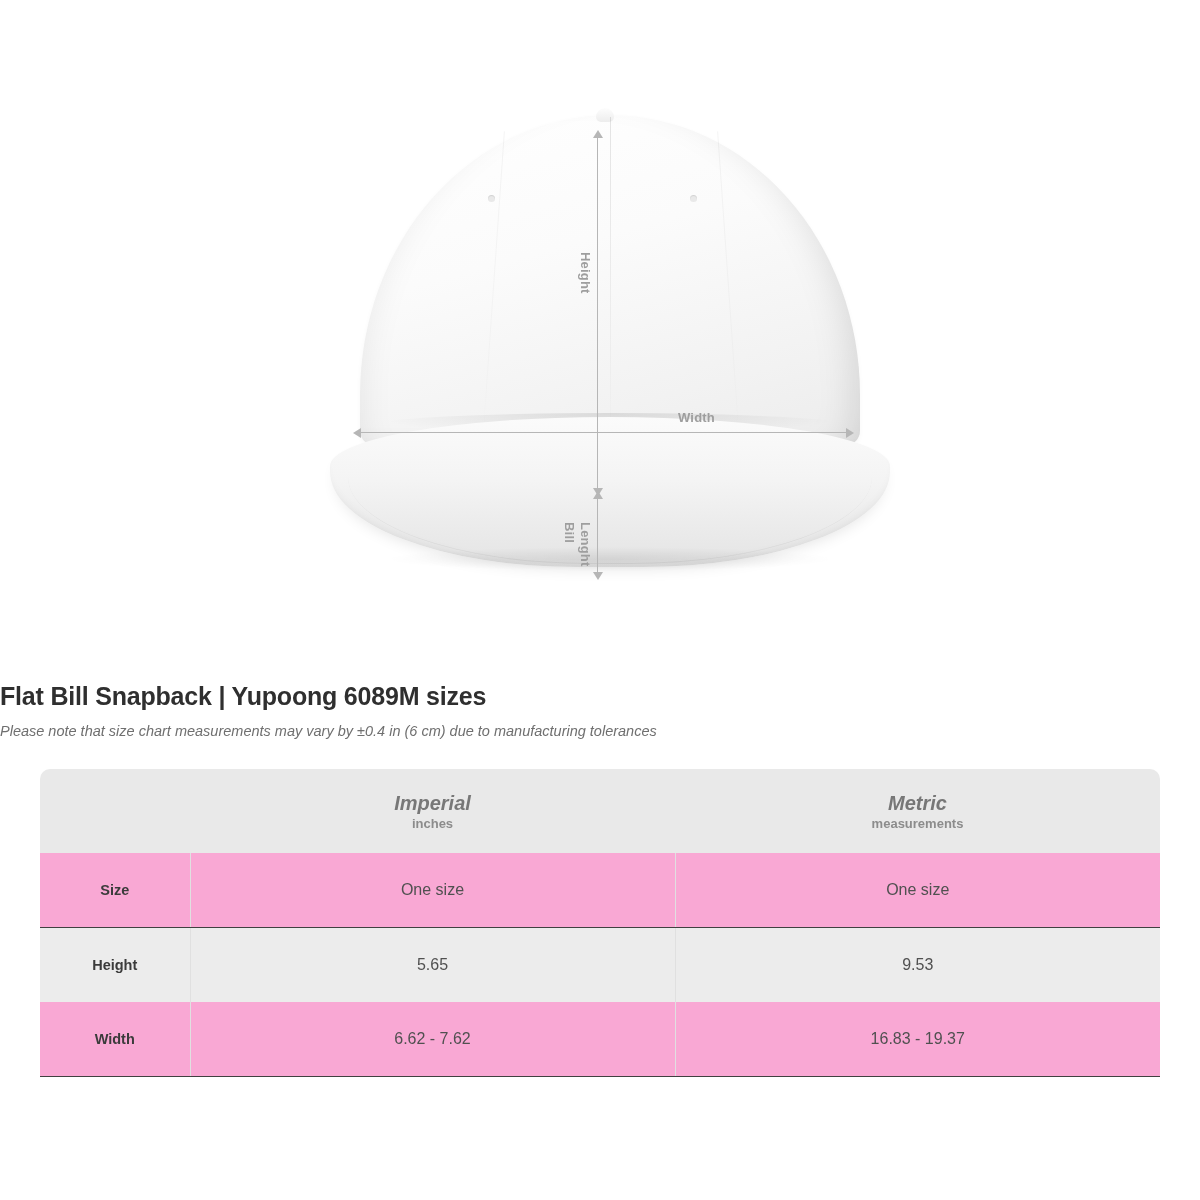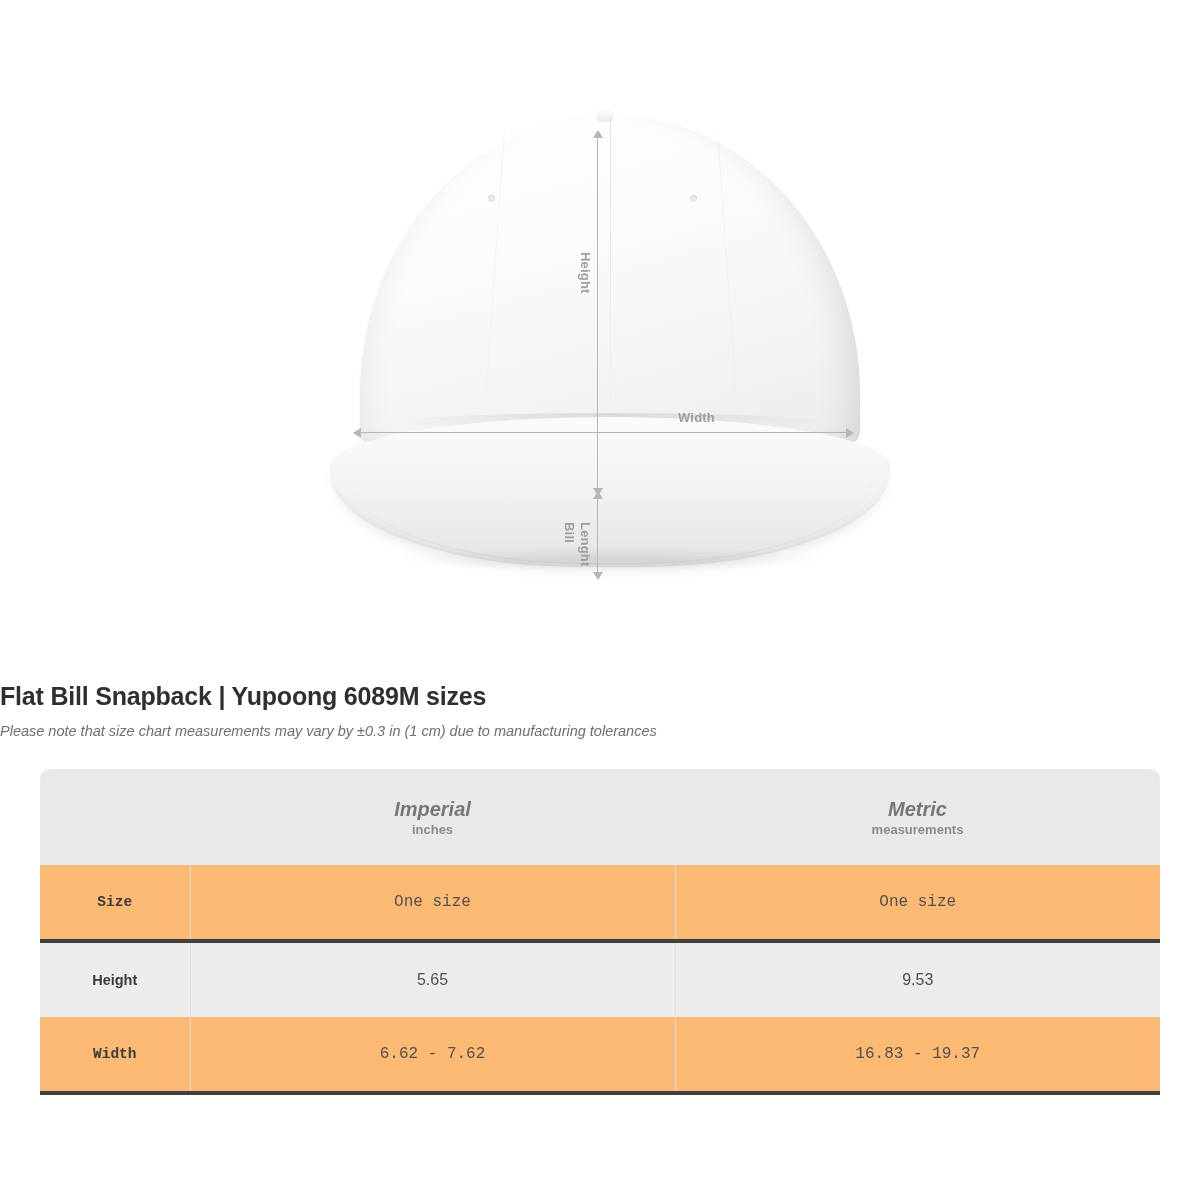--- a/index.html
+++ b/index.html
@@ -205,21 +205,21 @@
     width: 1120px;
     border-collapse: collapse;
     table-layout: fixed;
   }
   table.size-table th,
   table.size-table td {
     border: none;
   }
   .hdr-row th {
     background: #e9e9e9;
-    height: 96px;
+    height: 84px;
     vertical-align: middle;
     text-align: center;
     padding: 0;
   }
   .hdr-row th:first-child {
     border-top-left-radius: 10px;
     border-bottom-left-radius: 0;
   }
   .hdr-row th:last-child {
     border-top-right-radius: 10px;
@@ -250,23 +250,22 @@
     font-size: 14.5px;
   }
   .body-row.alt td {
     background: #ececec;
   }
   .body-row td.col-imperial,
   .body-row td.col-metric {
     border-left: 1px solid #e0e0e0;
   }
   .body-row:not(.alt) td {
-    background: #fdba74;
-    border-bottom: 4px solid #404040;
-    font-family: Liberation Mono, monospace;
+    background: #f9a8d4;
+    border-bottom: 1px solid #404040;
   }
   .body-row.alt td.first {
     border-top-left-radius: 0;
   }
   .col-size { width: 150px; }
   .col-imp  { width: 485px; }
   .col-met  { width: 485px; }
 </style>
 </head>
 <body>
@@ -299,21 +298,21 @@
 
   <div class="measure-line v-line" style="left:597px; top:498px; height:78px;"></div>
   <div class="arrow arrow-up" style="left:593px; top:491px;"></div>
   <div class="arrow arrow-down" style="left:593px; top:572px;"></div>
   <div class="measure-label vertical" style="left:562px; top:522px;">Bill</div>
   <div class="measure-label vertical" style="left:578px; top:522px;">Lenght</div>
 </div>
 
 <div id="title-block">
   <h1 id="chart-title">Flat Bill Snapback | Yupoong 6089M sizes</h1>
-  <p id="chart-note">Please note that size chart measurements may vary by ±0.3 in (1 cm) due to manufacturing tolerances</p>
+  <p id="chart-note">Please note that size chart measurements may vary by ±0.4 in (6 cm) due to manufacturing tolerances</p>
 </div>
 
 <div id="size-table-wrap">
   <table class="size-table">
     <colgroup>
       <col class="col-size">
       <col class="col-imp">
       <col class="col-met">
     </colgroup>
     <thead>

